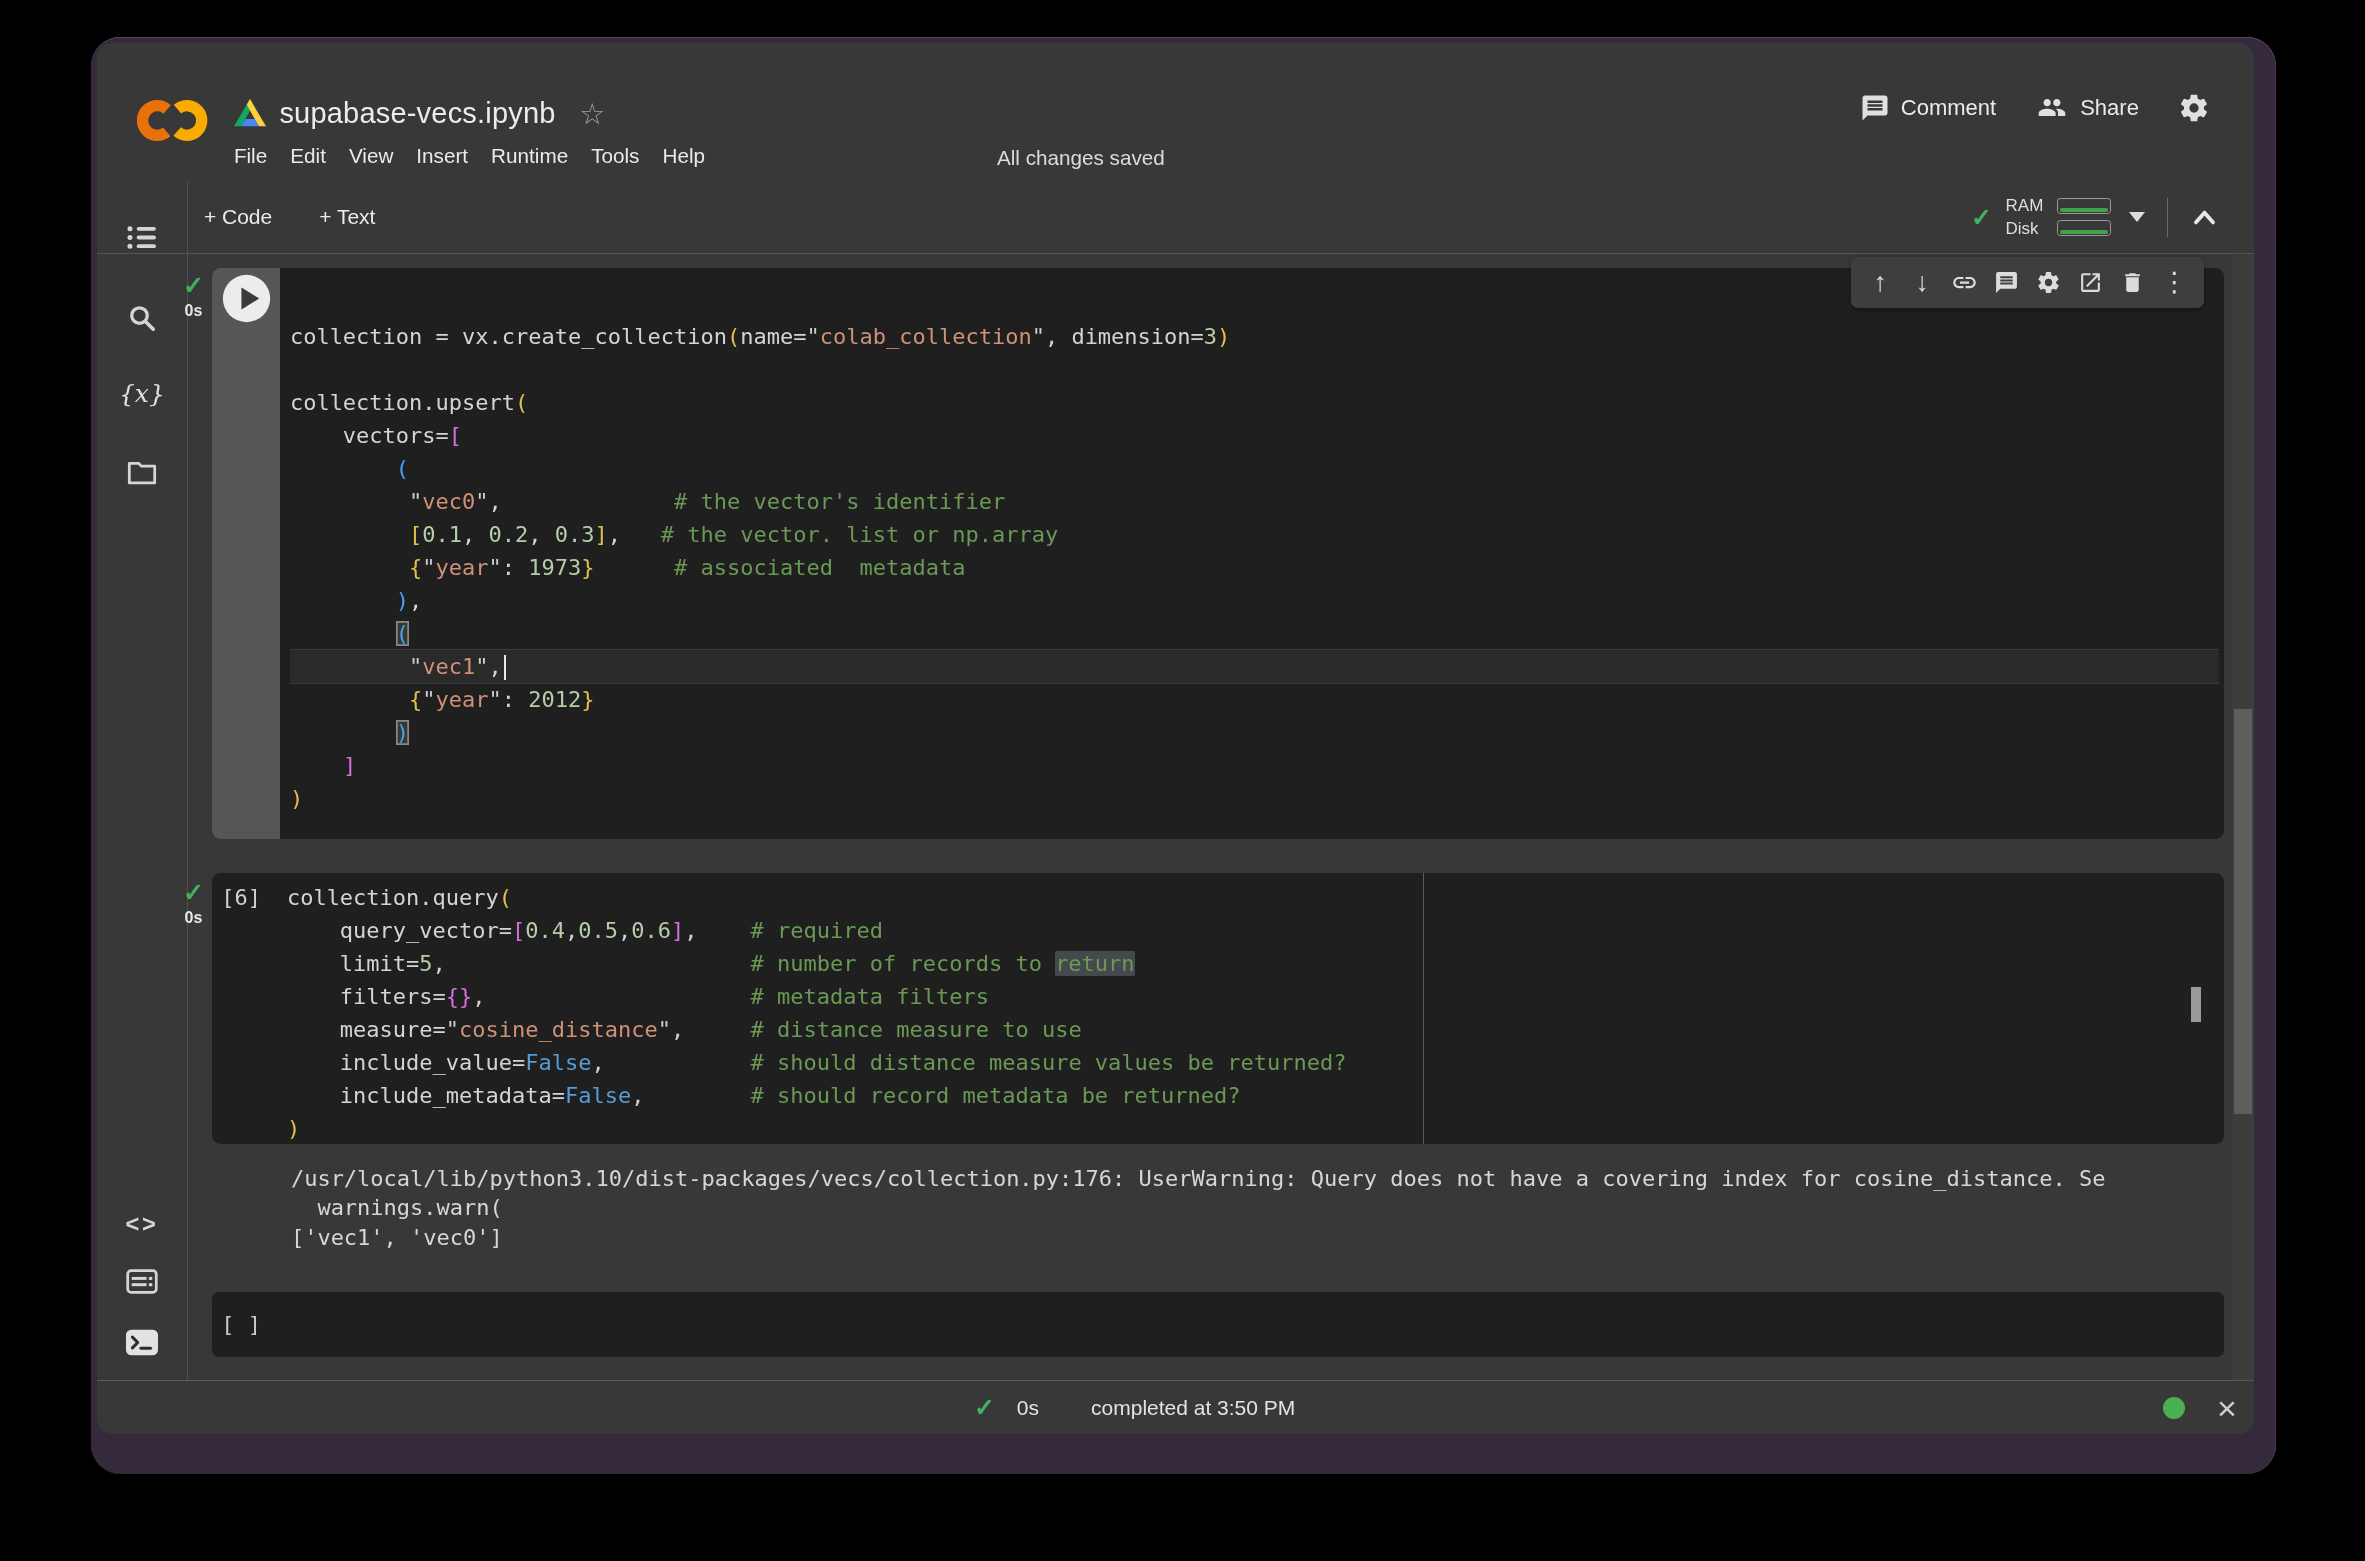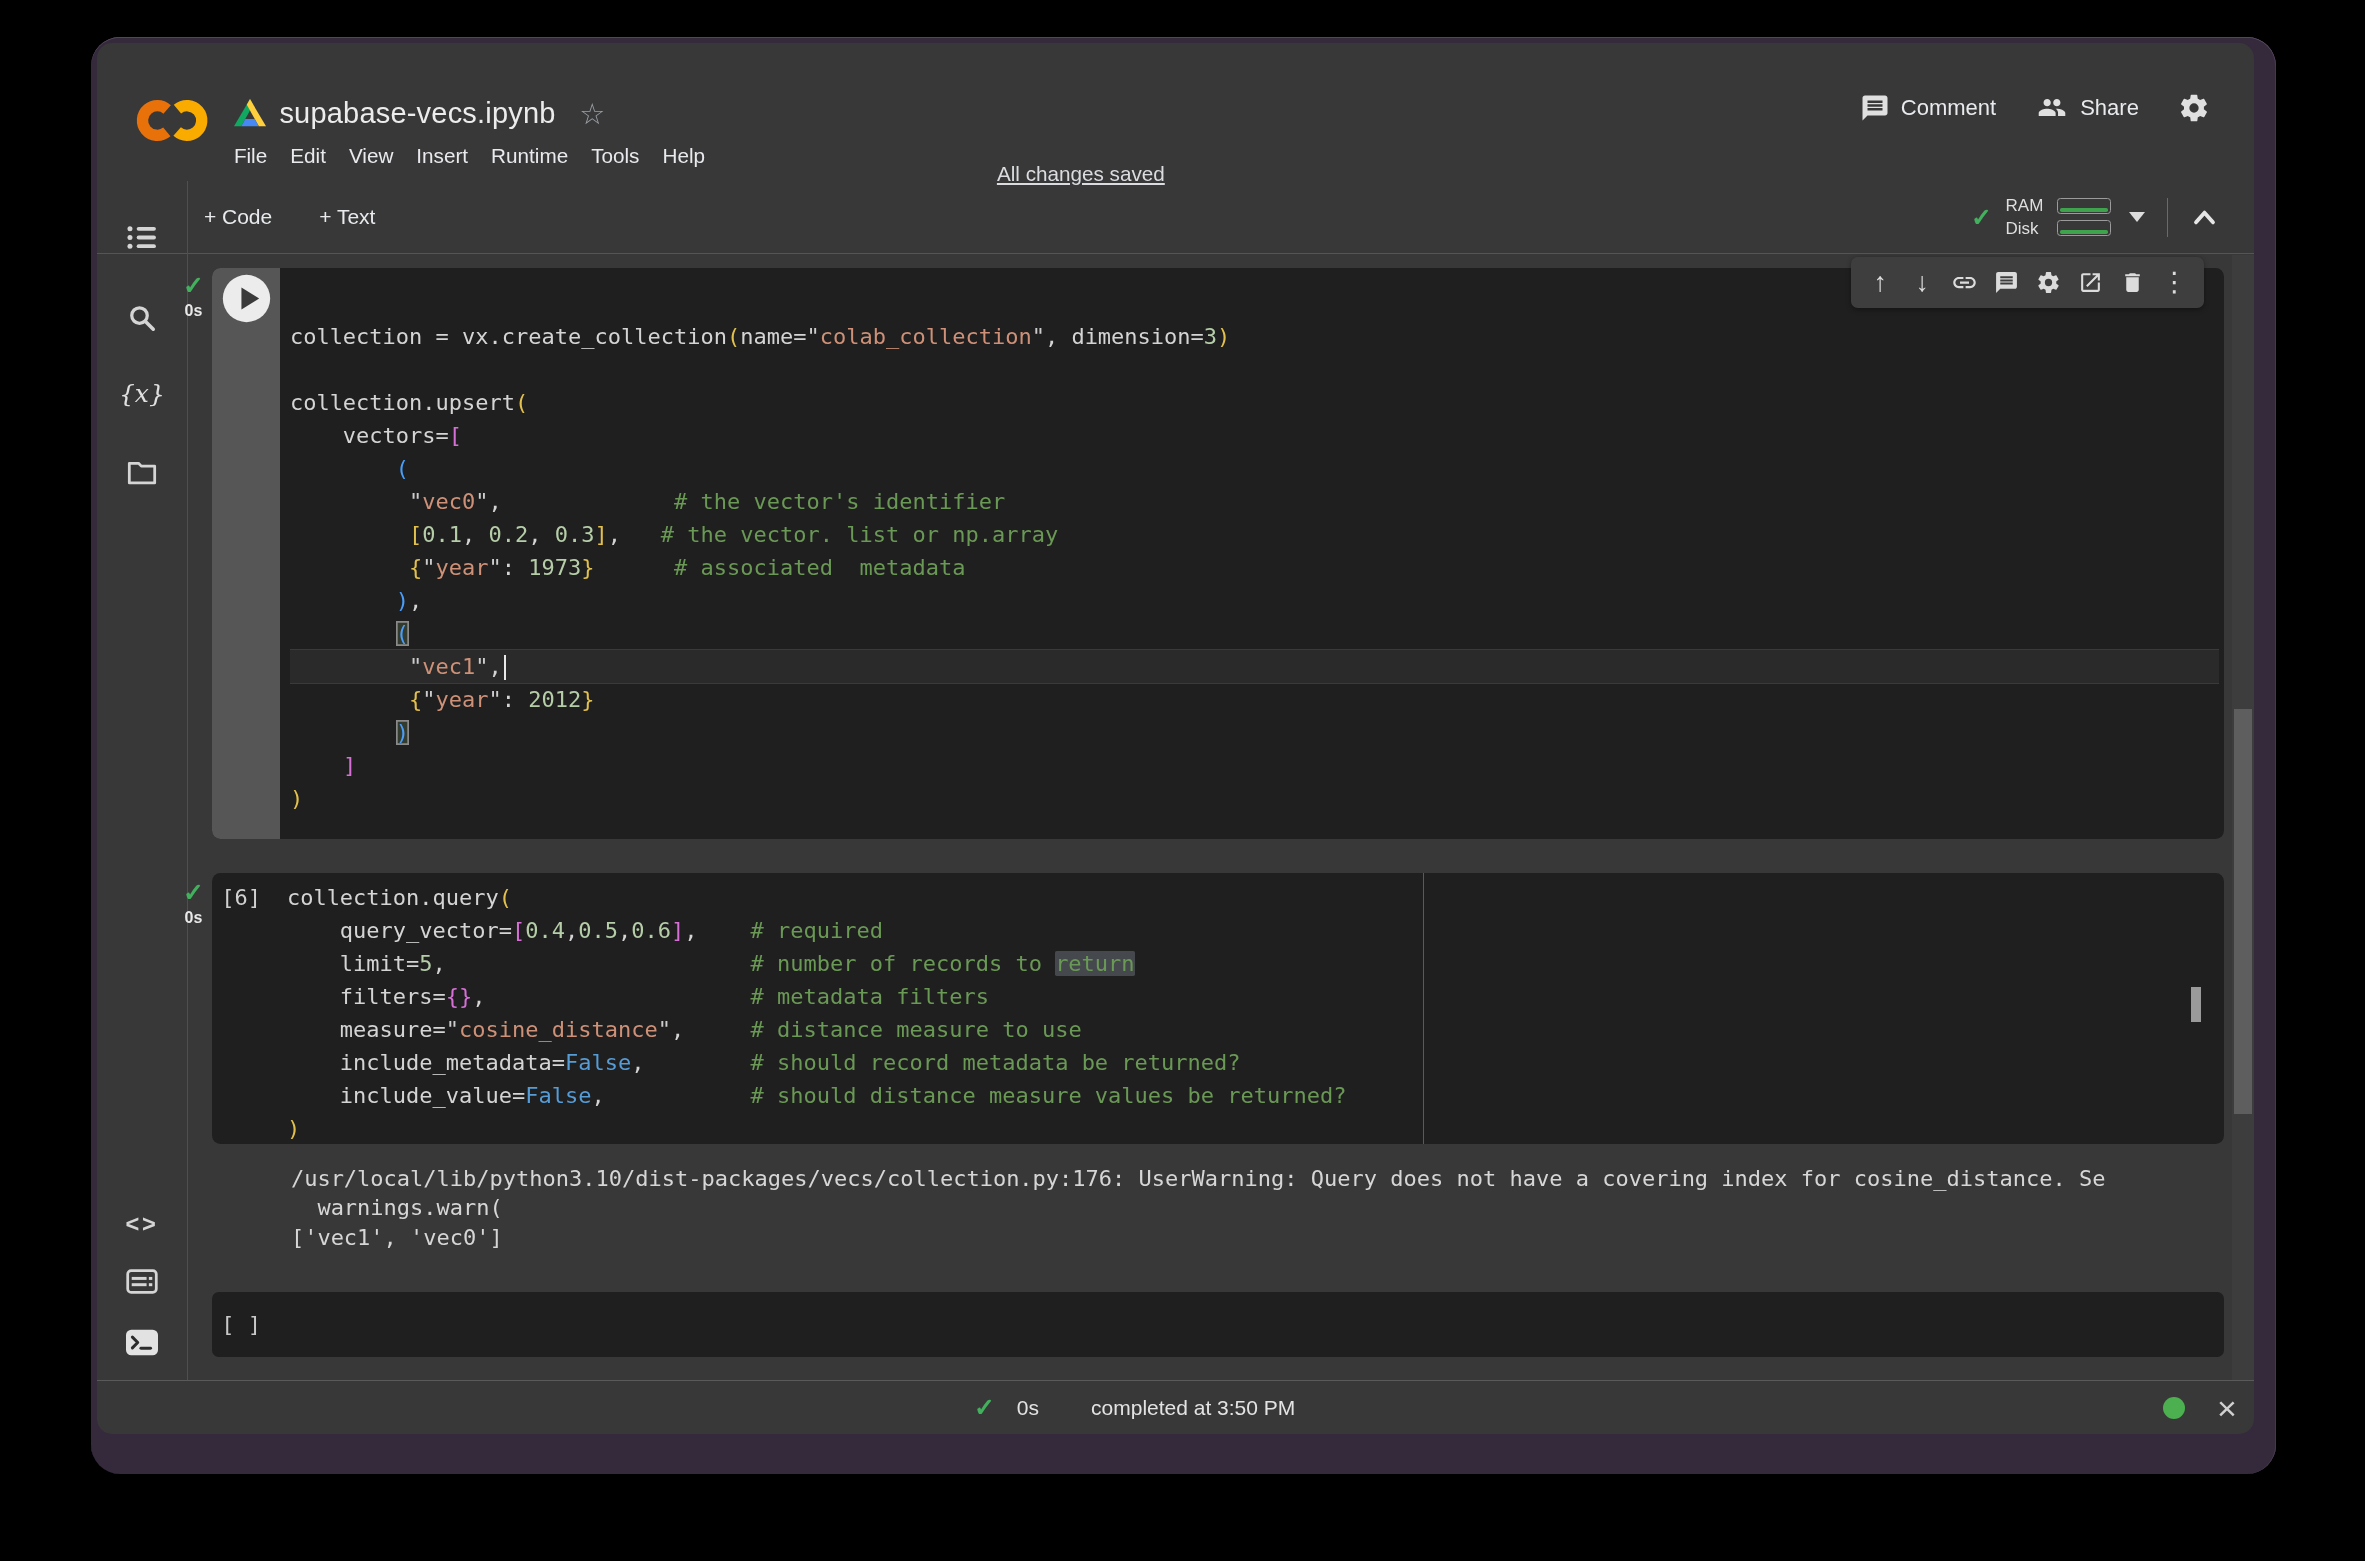--- a/index.html
+++ b/index.html
@@ -12,21 +12,21 @@
             background:#383838; border-radius:15px; overflow:hidden; }
 
   
   .header { position:absolute; left:0; top:0; width:100%; height:138px; }
   .logo { position:absolute; left:37px; top:47px; }
   .titlerow { position:absolute; left:137px; top:54px; display:flex; align-items:center; }
   .doc-title { font-size:29px; color:#ececec; margin-left:13.5px; letter-spacing:0.2px; }
   .star { font-size:29px; color:#9aa0a6; margin-left:23.6px; }
   .menubar { position:absolute; left:137px; top:101px; display:flex; gap:23px; align-items:center; }
   .menu-item { font-size:20.7px; color:#e8eaed; }
-  .saved-status { font-size:20.7px; color:#dadce0; text-decoration:underline; margin-left:25px;margin-top:16px; }
+  .saved-status { font-size:20.7px; color:#dadce0; margin-left:25px; }
   .header-right { position:absolute; right:44px; top:49px; display:flex; align-items:center; gap:39px; }
   .hbtn { display:flex; align-items:center; gap:11px; color:#e8eaed; font-size:22px; }
 
   
   .toolbar { position:absolute; left:0; top:138px; width:100%; height:73px; border-bottom:0.8px solid #555; }
   .addbtns { position:absolute; left:107px; top:0; height:73px; display:flex; align-items:center; gap:47px; }
   .addbtn { font-size:21px; color:#e8eaed; }
   .res-widget { position:absolute; right:35px; top:3.4px; height:66px; display:flex; align-items:center; gap:13.5px; }
   .res-labels { text-align:left; font-size:17px; color:#dfdfdf; line-height:23px; }
   .bars { display:flex; flex-direction:column; gap:5.9px; }
@@ -294,22 +294,22 @@
         <div class="t">0s</div>
       </div>
       <div class="cell cell2">
         <div class="exec-label">[6]</div>
         <div class="code code2">
             <div class="codeline"><span class="tok-p">collection.query</span><span class="tok-g">(</span></div>
             <div class="codeline"><span class="tok-p">    query_vector=</span><span class="tok-m">[</span><span class="tok-n">0.4</span><span class="tok-p">,</span><span class="tok-n">0.5</span><span class="tok-p">,</span><span class="tok-n">0.6</span><span class="tok-m">]</span><span class="tok-p">,    </span><span class="tok-c"># required</span></div>
             <div class="codeline"><span class="tok-p">    limit=</span><span class="tok-n">5</span><span class="tok-p">,                       </span><span class="tok-c"># number of records to </span><span class="tok-c hl">return</span></div>
             <div class="codeline"><span class="tok-p">    filters=</span><span class="tok-m">{}</span><span class="tok-p">,                    </span><span class="tok-c"># metadata filters</span></div>
             <div class="codeline"><span class="tok-p">    measure=</span><span class="tok-q">"</span><span class="tok-s">cosine_distance</span><span class="tok-q">"</span><span class="tok-p">,     </span><span class="tok-c"># distance measure to use</span></div>
+            <div class="codeline"><span class="tok-p">    include_value=</span><span class="tok-f">False</span><span class="tok-p">,           </span><span class="tok-c"># should distance measure values be returned?</span></div>
             <div class="codeline"><span class="tok-p">    include_metadata=</span><span class="tok-f">False</span><span class="tok-p">,        </span><span class="tok-c"># should record metadata be returned?</span></div>
-            <div class="codeline"><span class="tok-p">    include_value=</span><span class="tok-f">False</span><span class="tok-p">,           </span><span class="tok-c"># should distance measure values be returned?</span></div>
             <div class="codeline"><span class="tok-g">)</span></div>
           </div>
         <div class="vline2"></div>
         <div class="thumb2"></div>
       </div>
 
       <div class="output"><div>/usr/local/lib/python3.10/dist-packages/vecs/collection.py:176: UserWarning: Query does not have a covering index for cosine_distance. Se</div><div>  warnings.warn(</div><div>['vec1', 'vec0']</div></div>
 
       <div class="cell cell3">
         <div class="empty-prompt">[ ]</div>

